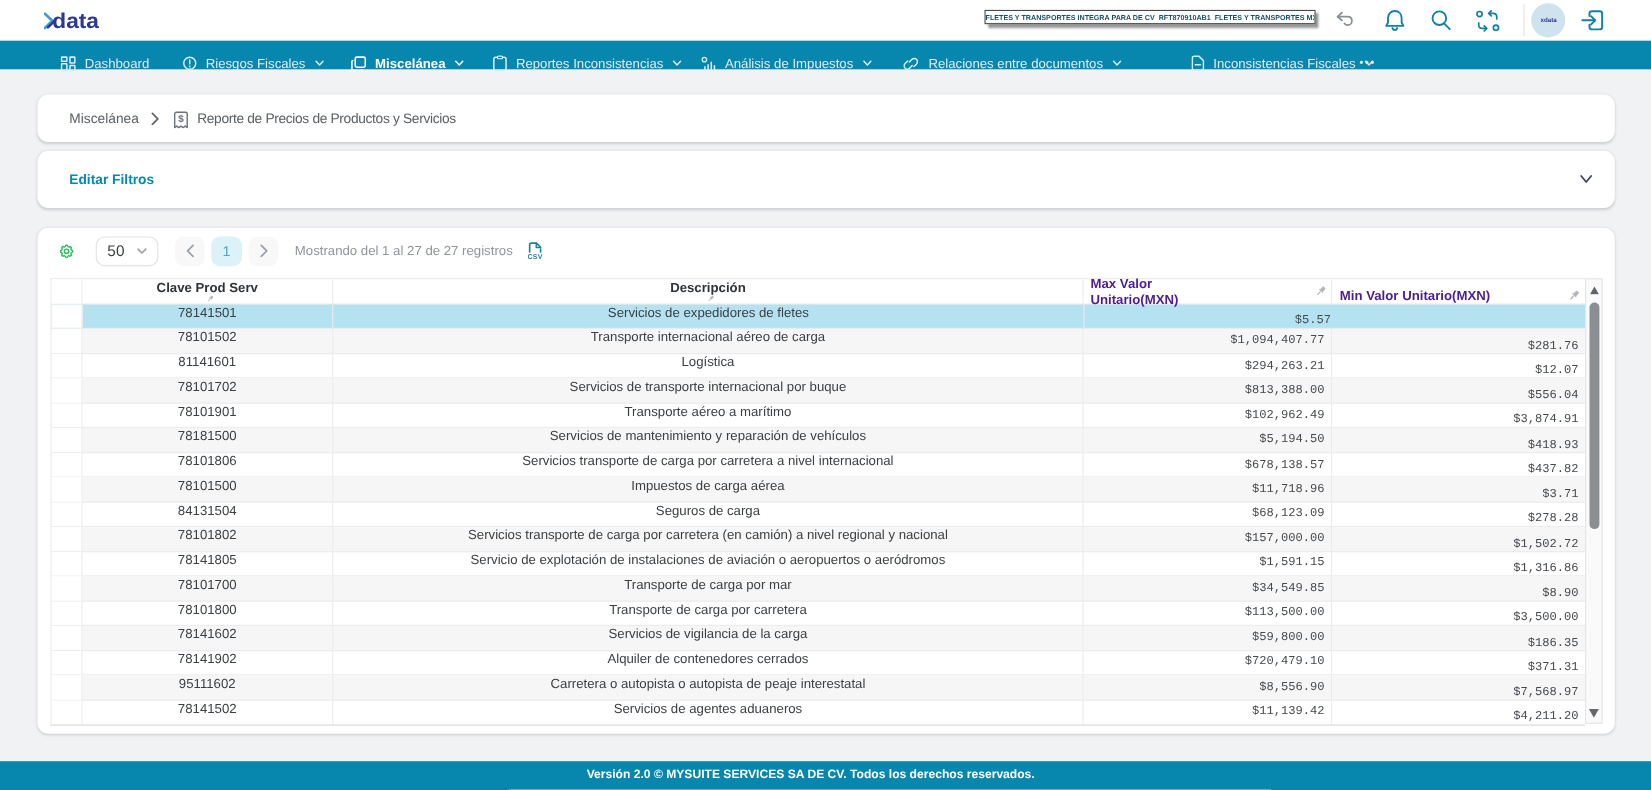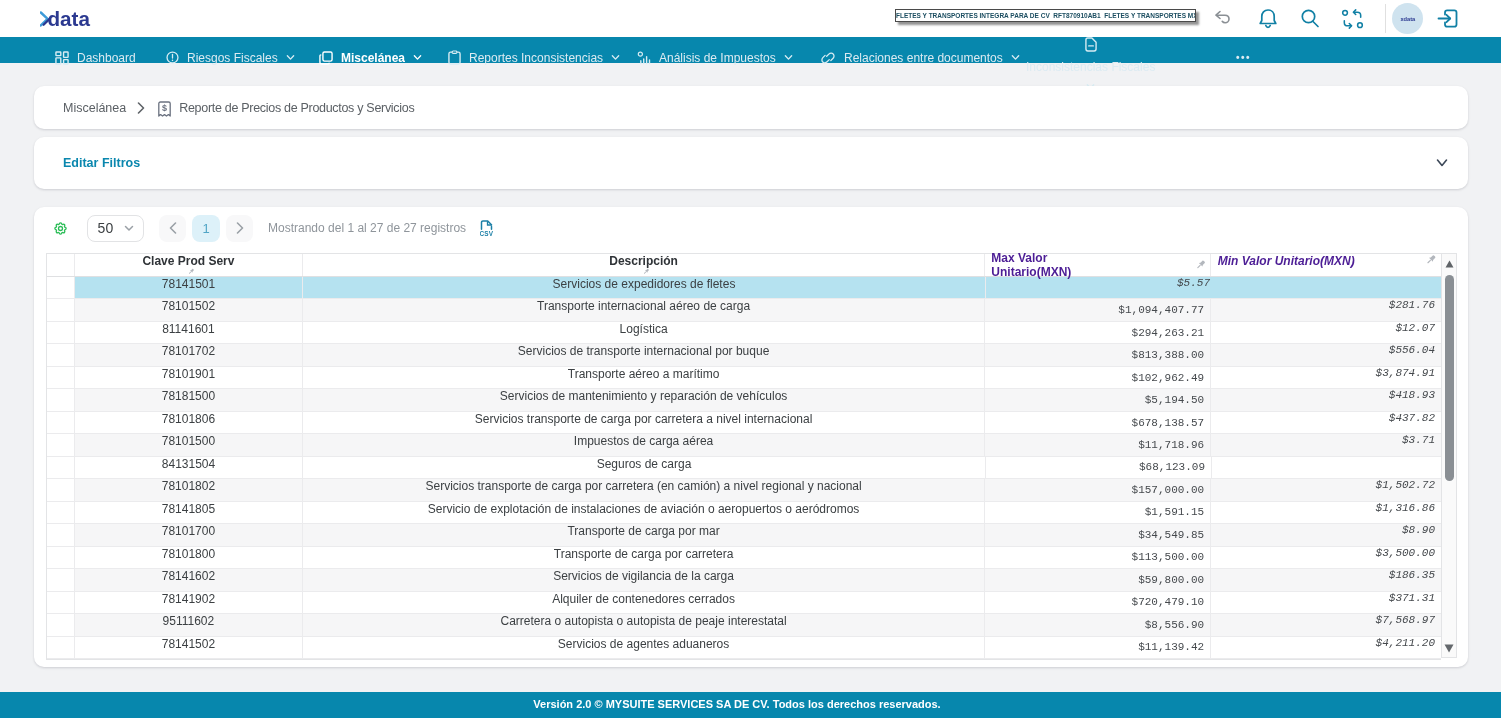--- a/index.html
+++ b/index.html
@@ -23,21 +23,21 @@
 
 #tbl { position:absolute; left:12px; top:46px; width:1395px; border:1px solid #e3e4e6; border-right:none; }
 .trow { display:flex; height:22.47px; border-bottom:1px solid #ebebed; }
 .trow.hdr { height:23px; background:#fff; font-weight:bold; color:#2f3337; border-bottom:1px solid #dfe0e2;}
 .trow.sel { background:#b5e2f0; }
 .trow.alt { background:#f6f6f7; }
 .c0 { width:28px; border-right:1px solid #ebebed; background:#fff;}
 .c1 { width:228px; border-right:1px solid #ebebed; padding:0 6px; display:flex; align-items:center; font-size:12px; color:#3c4043;flex-direction:column;}
 .c2 { width:683px; border-right:1px solid #ebebed; padding:0 6px; display:flex; align-items:center; font-size:12px; color:#3c4043;flex-direction:column;}
 .c3 { width:226px; border-right:1px solid #ebebed; padding:0 6px; display:flex; align-items:center; justify-content:flex-end; font-family:"Liberation Mono",monospace; font-size:11px; color:#45494d;}
-.c4 { width:230px; padding:0 6px; display:flex; align-items:flex-start; justify-content:flex-end; font-family:"Liberation Mono",monospace; font-size:11px; color:#45494d;font-style:italic;}
+.c4 { width:230px; padding:0 6px; display:flex; align-items:flex-end; justify-content:flex-end; font-family:"Liberation Mono",monospace; font-size:11px; color:#45494d;}
 .hdr .c1,.hdr .c2 { font-size:12px; color:#2f3337; justify-content:space-between;}
 .hdr .c3,.hdr .c4 { font-family:"Liberation Sans",sans-serif; font-size:12px; font-weight:bold; color:#4c1d95;gap:32px;}
 </style>
 </head>
 <body>
 
 <div id="topbar">
 
   <svg class="abs" style="left:40px;top:9px" width="52" height="20" viewBox="0 0 52 20">
     <path d="M0.8 3.5 L7.6 9.8 L0.8 16.5" stroke="#3d9bd8" stroke-width="2.4" fill="none" stroke-linecap="round" stroke-linejoin="round"></path>
@@ -141,21 +141,21 @@
   <div class="navitem" style="left:821px;">
     <svg width="15" height="14" viewBox="0 0 16 15">
         <path d="M6.5 4.5 L9 2 C10.5 0.5 12.8 0.5 14 1.8 C15.3 3 15.3 5.4 13.9 6.8 L11.3 9.4" stroke="#d7ecf3" stroke-width="1.5" fill="none" stroke-linecap="round" transform="translate(0,1.5) scale(0.93)"></path>
         <path d="M9.5 10.5 L7 13 C5.5 14.5 3.2 14.5 2 13.2 C0.7 12 0.7 9.6 2.1 8.2 L4.7 5.6" stroke="#d7ecf3" stroke-width="1.5" fill="none" stroke-linecap="round" transform="translate(0,-0.5) scale(0.93)"></path>
       </svg>
     <span>Relaciones entre documentos</span>
     <svg class="chev" viewBox="0 0 10 10">
         <path d="M1.5 3 L5 6.8 L8.5 3" stroke="#d7ecf3" stroke-width="1.5" fill="none" stroke-linecap="round" stroke-linejoin="round"></path>
       </svg>
   </div>
-  <div class="navitem" style="left:1026px;flex-direction:column;">
+  <div class="navitem" style="left:1083px;">
     <svg width="12" height="15" viewBox="0 0 13 16">
         <path d="M1 3 C1 1.9 1.9 1 3 1 L7.5 1 L12 5.5 L12 13 C12 14.1 11.1 15 10 15 L3 15 C1.9 15 1 14.1 1 13 Z" stroke="#d7ecf3" stroke-width="1.5" fill="none" stroke-linejoin="round"></path>
         <path d="M4 9.5 L9 9.5" stroke="#d7ecf3" stroke-width="1.5" stroke-linecap="round"></path>
       </svg>
     <span>Inconsistencias Fiscales</span>
     <svg class="chev" viewBox="0 0 10 10">
         <path d="M1.5 3 L5 6.8 L8.5 3" stroke="#d7ecf3" stroke-width="1.5" fill="none" stroke-linecap="round" stroke-linejoin="round"></path>
       </svg>
   </div>
   <div class="navitem" style="left:1236px;letter-spacing:1.5px;font-weight:bold;font-size:10px;">•••</div>
@@ -297,20 +297,21 @@
         <div class="c1">78101500</div>
         <div class="c2">Impuestos de carga aérea</div>
         <div class="c3">$11,718.96</div>
         <div class="c4">$3.71</div>
       </div>
   <div class="trow">
         <div class="c0"></div>
         <div class="c1">84131504</div>
         <div class="c2">Seguros de carga</div>
         <div class="c3">$68,123.09</div>
+        <div class="c4">$278.28</div>
       </div>
   <div class="trow alt">
         <div class="c0"></div>
         <div class="c1">78101802</div>
         <div class="c2">Servicios transporte de carga por carretera (en camión) a nivel regional y nacional</div>
         <div class="c3">$157,000.00</div>
         <div class="c4">$1,502.72</div>
       </div>
   <div class="trow">
         <div class="c0"></div>

